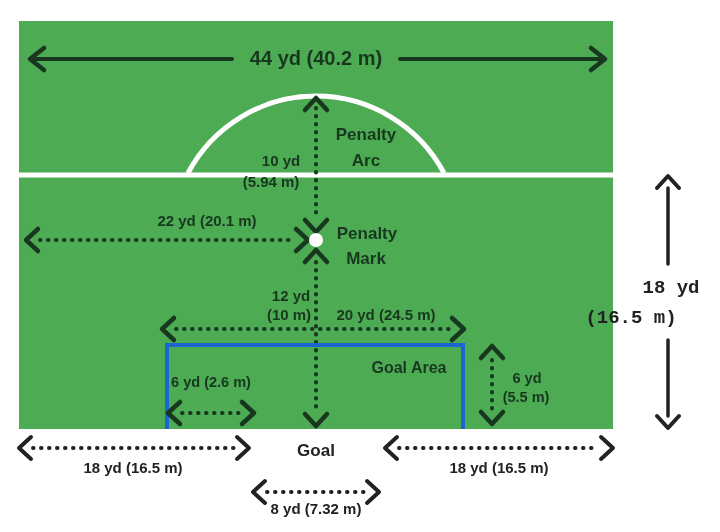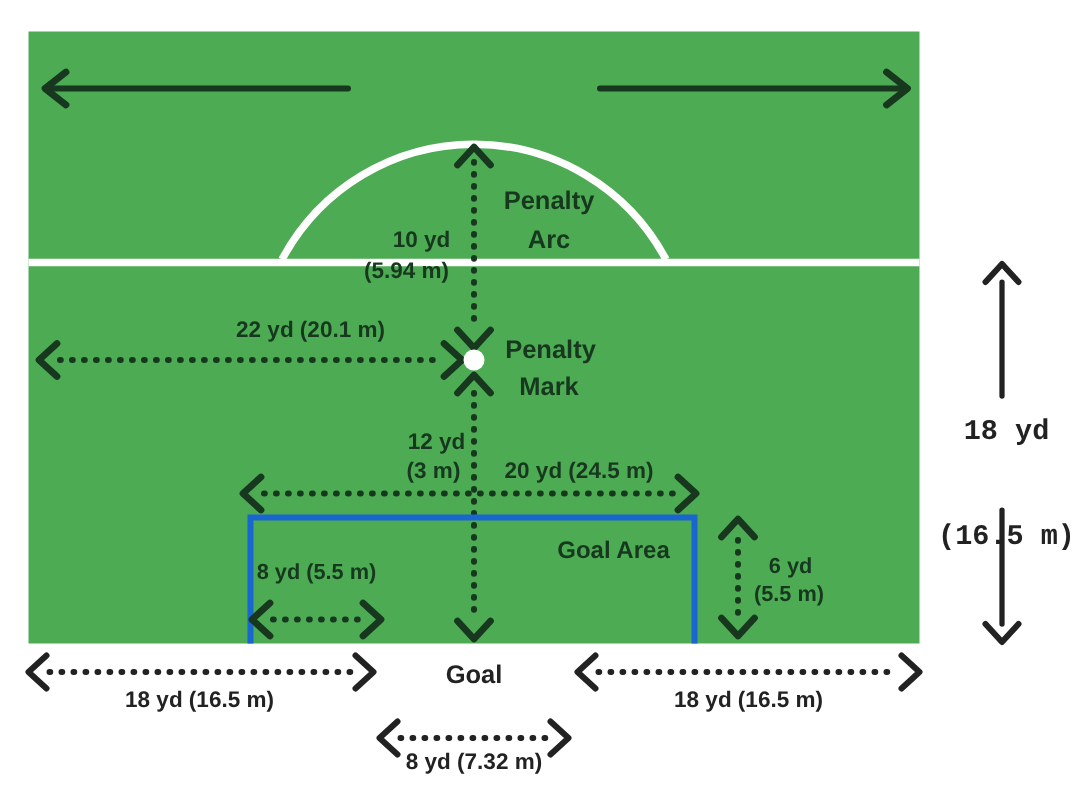--- a/index.html
+++ b/index.html
@@ -108,47 +108,48 @@
       <polyline points="601,437 613,448 601,459" class="chev-b"></polyline>
     </g>
 
     <g>
       <line x1="267" y1="492" x2="365" y2="492" class="dot-b"></line>
       <polyline points="265,481 253,492 265,503" class="chev-b"></polyline>
       <polyline points="367,481 379,492 367,503" class="chev-b"></polyline>
     </g>
   </svg>
 
+  <div class="lbl fs20" style="left:316px;top:58px;">44 yd (40.2 m)</div>
 
   <div class="lbl fs17" style="left:366px;top:134px;">Penalty</div>
   <div class="lbl fs17" style="left:366px;top:160px;">Arc</div>
 
   <div class="lbl fs15" style="left:281px;top:160px;">10 yd</div>
   <div class="lbl fs15" style="left:271px;top:181px;">(5.94 m)</div>
 
 
   <div class="lbl fs15" style="left:163px;top:220px;margin-left:44px;">22 yd (20.1 m)</div>
 
   <div class="lbl fs17" style="left:367px;top:233px;">Penalty</div>
   <div class="lbl fs17" style="left:366px;top:258px;">Mark</div>
 
   <div class="lbl fs15" style="left:291px;top:295px;">12 yd</div>
-  <div class="lbl fs15" style="left:289px;top:314px;">(3 m)</div>
+  <div class="lbl fs15" style="left:289px;top:314px;">(10 m)</div>
 
   <div class="lbl fs15" style="left:386px;top:314px;">20 yd (24.5 m)</div>
 
   <div class="lbl fs16" style="left:409px;top:368px;">Goal Area</div>
 
-  <div class="lbl fs14" style="left:211px;top:382px;">8 yd (5.5 m)</div>
+  <div class="lbl fs14" style="left:211px;top:382px;">6 yd (2.6 m)</div>
 
   <div class="lbl fs14" style="left:527px;top:378px;">6 yd</div>
   <div class="lbl fs14" style="left:526px;top:397px;">(5.5 m)</div>
 
   <div class="lbl fs19 ink-out" style="left:671px;top:288px;">18 yd</div>
-  <div class="lbl fs19 ink-out" style="left:671px;top:318px;margin-top:40px;">(16.5 m)</div>
+  <div class="lbl fs19 ink-out" style="left:631px;top:318px;">(16.5 m)</div>
 
   <div class="lbl fs17 ink-out" style="left:316px;top:450px;">Goal</div>
 
   <div class="lbl fs15 ink-out" style="left:133px;top:467px;">18 yd (16.5 m)</div>
   <div class="lbl fs15 ink-out" style="left:499px;top:467px;">18 yd (16.5 m)</div>
 
   <div class="lbl fs15 ink-out" style="left:316px;top:508px;">8 yd (7.32 m)</div>
 
 </div>
 

